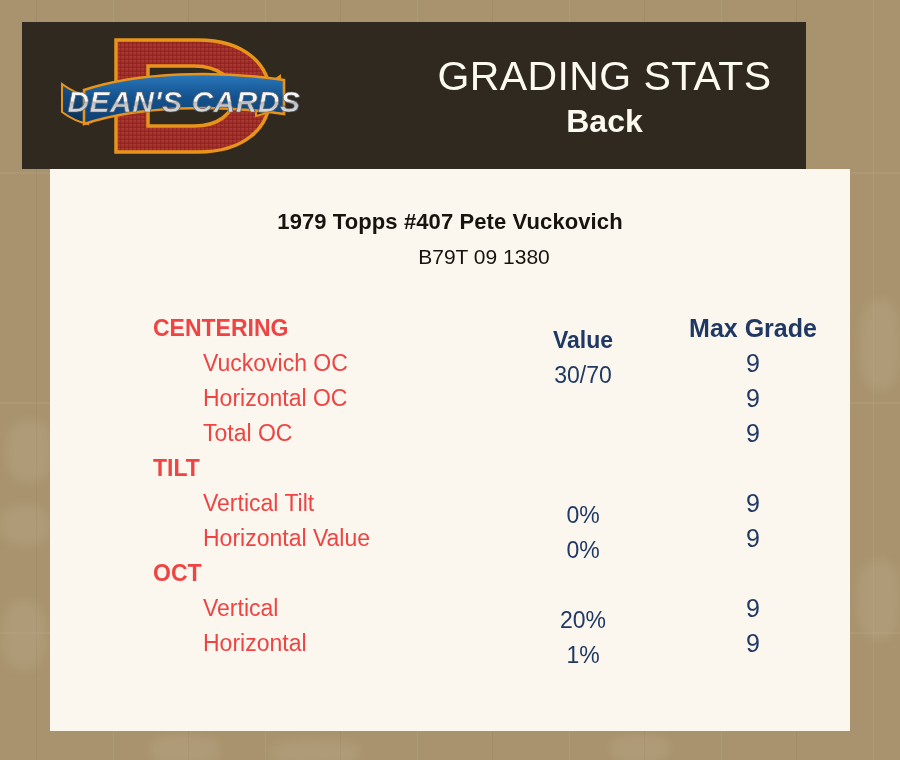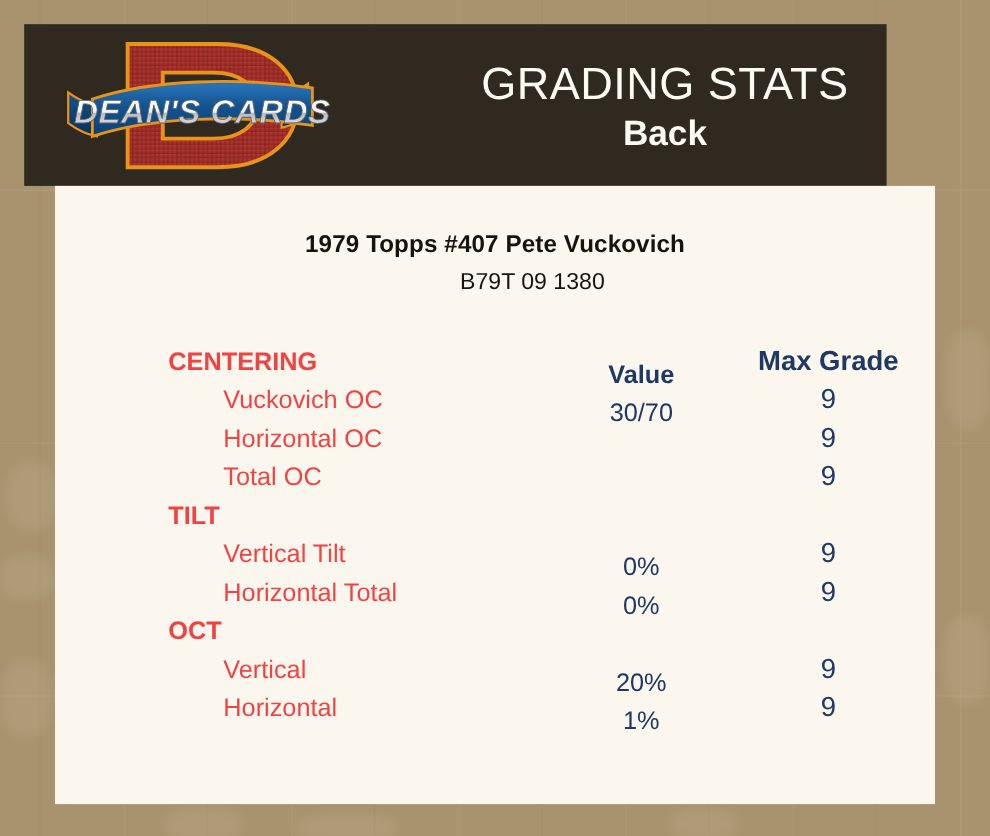--- a/index.html
+++ b/index.html
@@ -280,21 +280,21 @@
         </div>
         <div class="row sec-head">
           <div class="lbl">TILT</div>
         </div>
         <div class="row data">
           <div class="lbl">Vertical Tilt</div>
           <div class="val">0%</div>
           <div class="grade">9</div>
         </div>
         <div class="row data">
-          <div class="lbl">Horizontal Total</div>
+          <div class="lbl">Horizontal Value</div>
           <div class="val">0%</div>
           <div class="grade">9</div>
         </div>
         <div class="row sec-head">
           <div class="lbl">OCT</div>
         </div>
         <div class="row data">
           <div class="lbl">Vertical</div>
           <div class="val">20%</div>
           <div class="grade">9</div>

